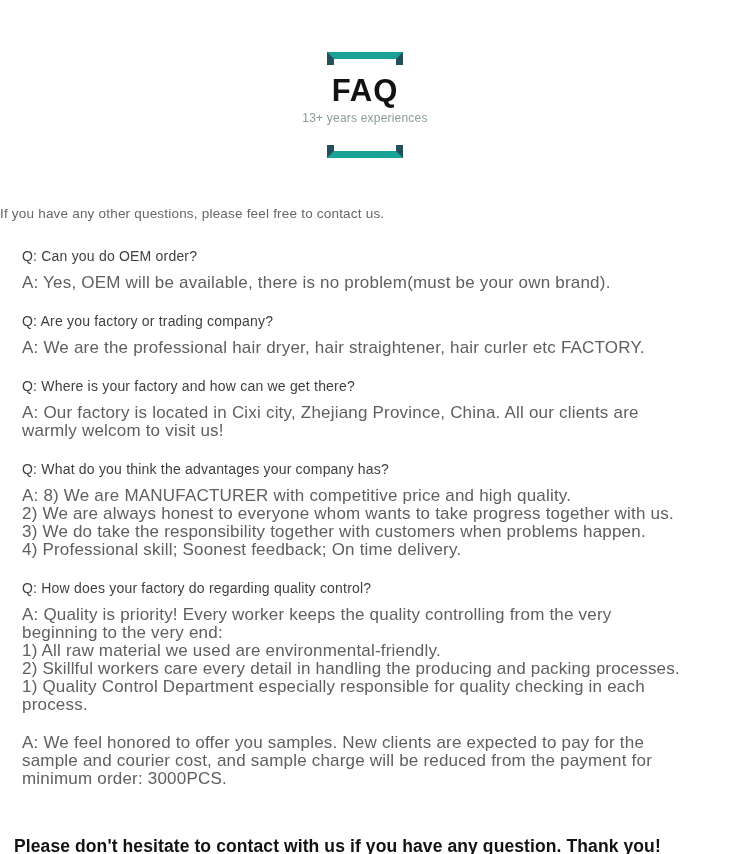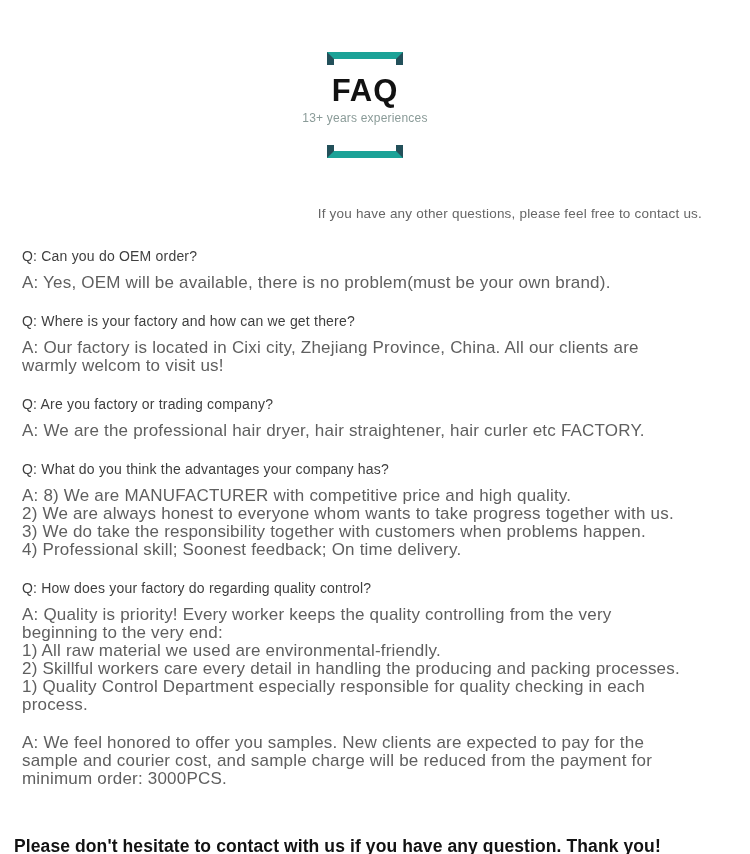--- a/index.html
+++ b/index.html
@@ -56,21 +56,21 @@
     font-size:12px;
     color:var(--subtitle);
     margin-top:3px;
     margin-bottom:20px;
     letter-spacing:.2px;
   }
 
   
   .intro{
     margin-top:48px;
-    text-align:right;
+    text-align:left;
     font-size:13.5px;
     color:var(--intro);
     letter-spacing:.2px;
   }
 
   
   .faq-list{
     margin:26px 22px 0 22px;
   }
   .faq-item{margin-bottom:20px;}
@@ -113,27 +113,27 @@
   <p class="intro">If you have any other questions, please feel free to contact us.</p>
 
   <section class="faq-list">
 
     <div class="faq-item">
       <div class="faq-q">Q: Can you do OEM order?</div>
       <div class="faq-a">A: Yes, OEM will be available, there is no problem(must be your own brand).</div>
     </div>
 
     <div class="faq-item">
-      <div class="faq-q">Q: Where is your factory and how can we get there?</div>
-      <div class="faq-a">A: Our factory is located in Cixi city, Zhejiang Province, China. All our clients are warmly welcom to visit us!</div>
+      <div class="faq-q">Q: Are you factory or trading company?</div>
+      <div class="faq-a">A: We are the professional hair dryer, hair straightener, hair curler etc FACTORY.</div>
     </div>
 
     <div class="faq-item">
-      <div class="faq-q">Q: Are you factory or trading company?</div>
-      <div class="faq-a">A: We are the professional hair dryer, hair straightener, hair curler etc FACTORY.</div>
+      <div class="faq-q">Q: Where is your factory and how can we get there?</div>
+      <div class="faq-a">A: Our factory is located in Cixi city, Zhejiang Province, China. All our clients are warmly welcom to visit us!</div>
     </div>
 
     <div class="faq-item">
       <div class="faq-q">Q: What do you think the advantages your company has?</div>
       <div class="faq-a">A: 8) We are MANUFACTURER with competitive price and high quality.</div>
       <div class="faq-a">2) We are always honest to everyone whom wants to take progress together with us.</div>
       <div class="faq-a">3) We do take the responsibility together with customers when problems happen.</div>
       <div class="faq-a">4) Professional skill; Soonest feedback; On time delivery.</div>
     </div>
 

